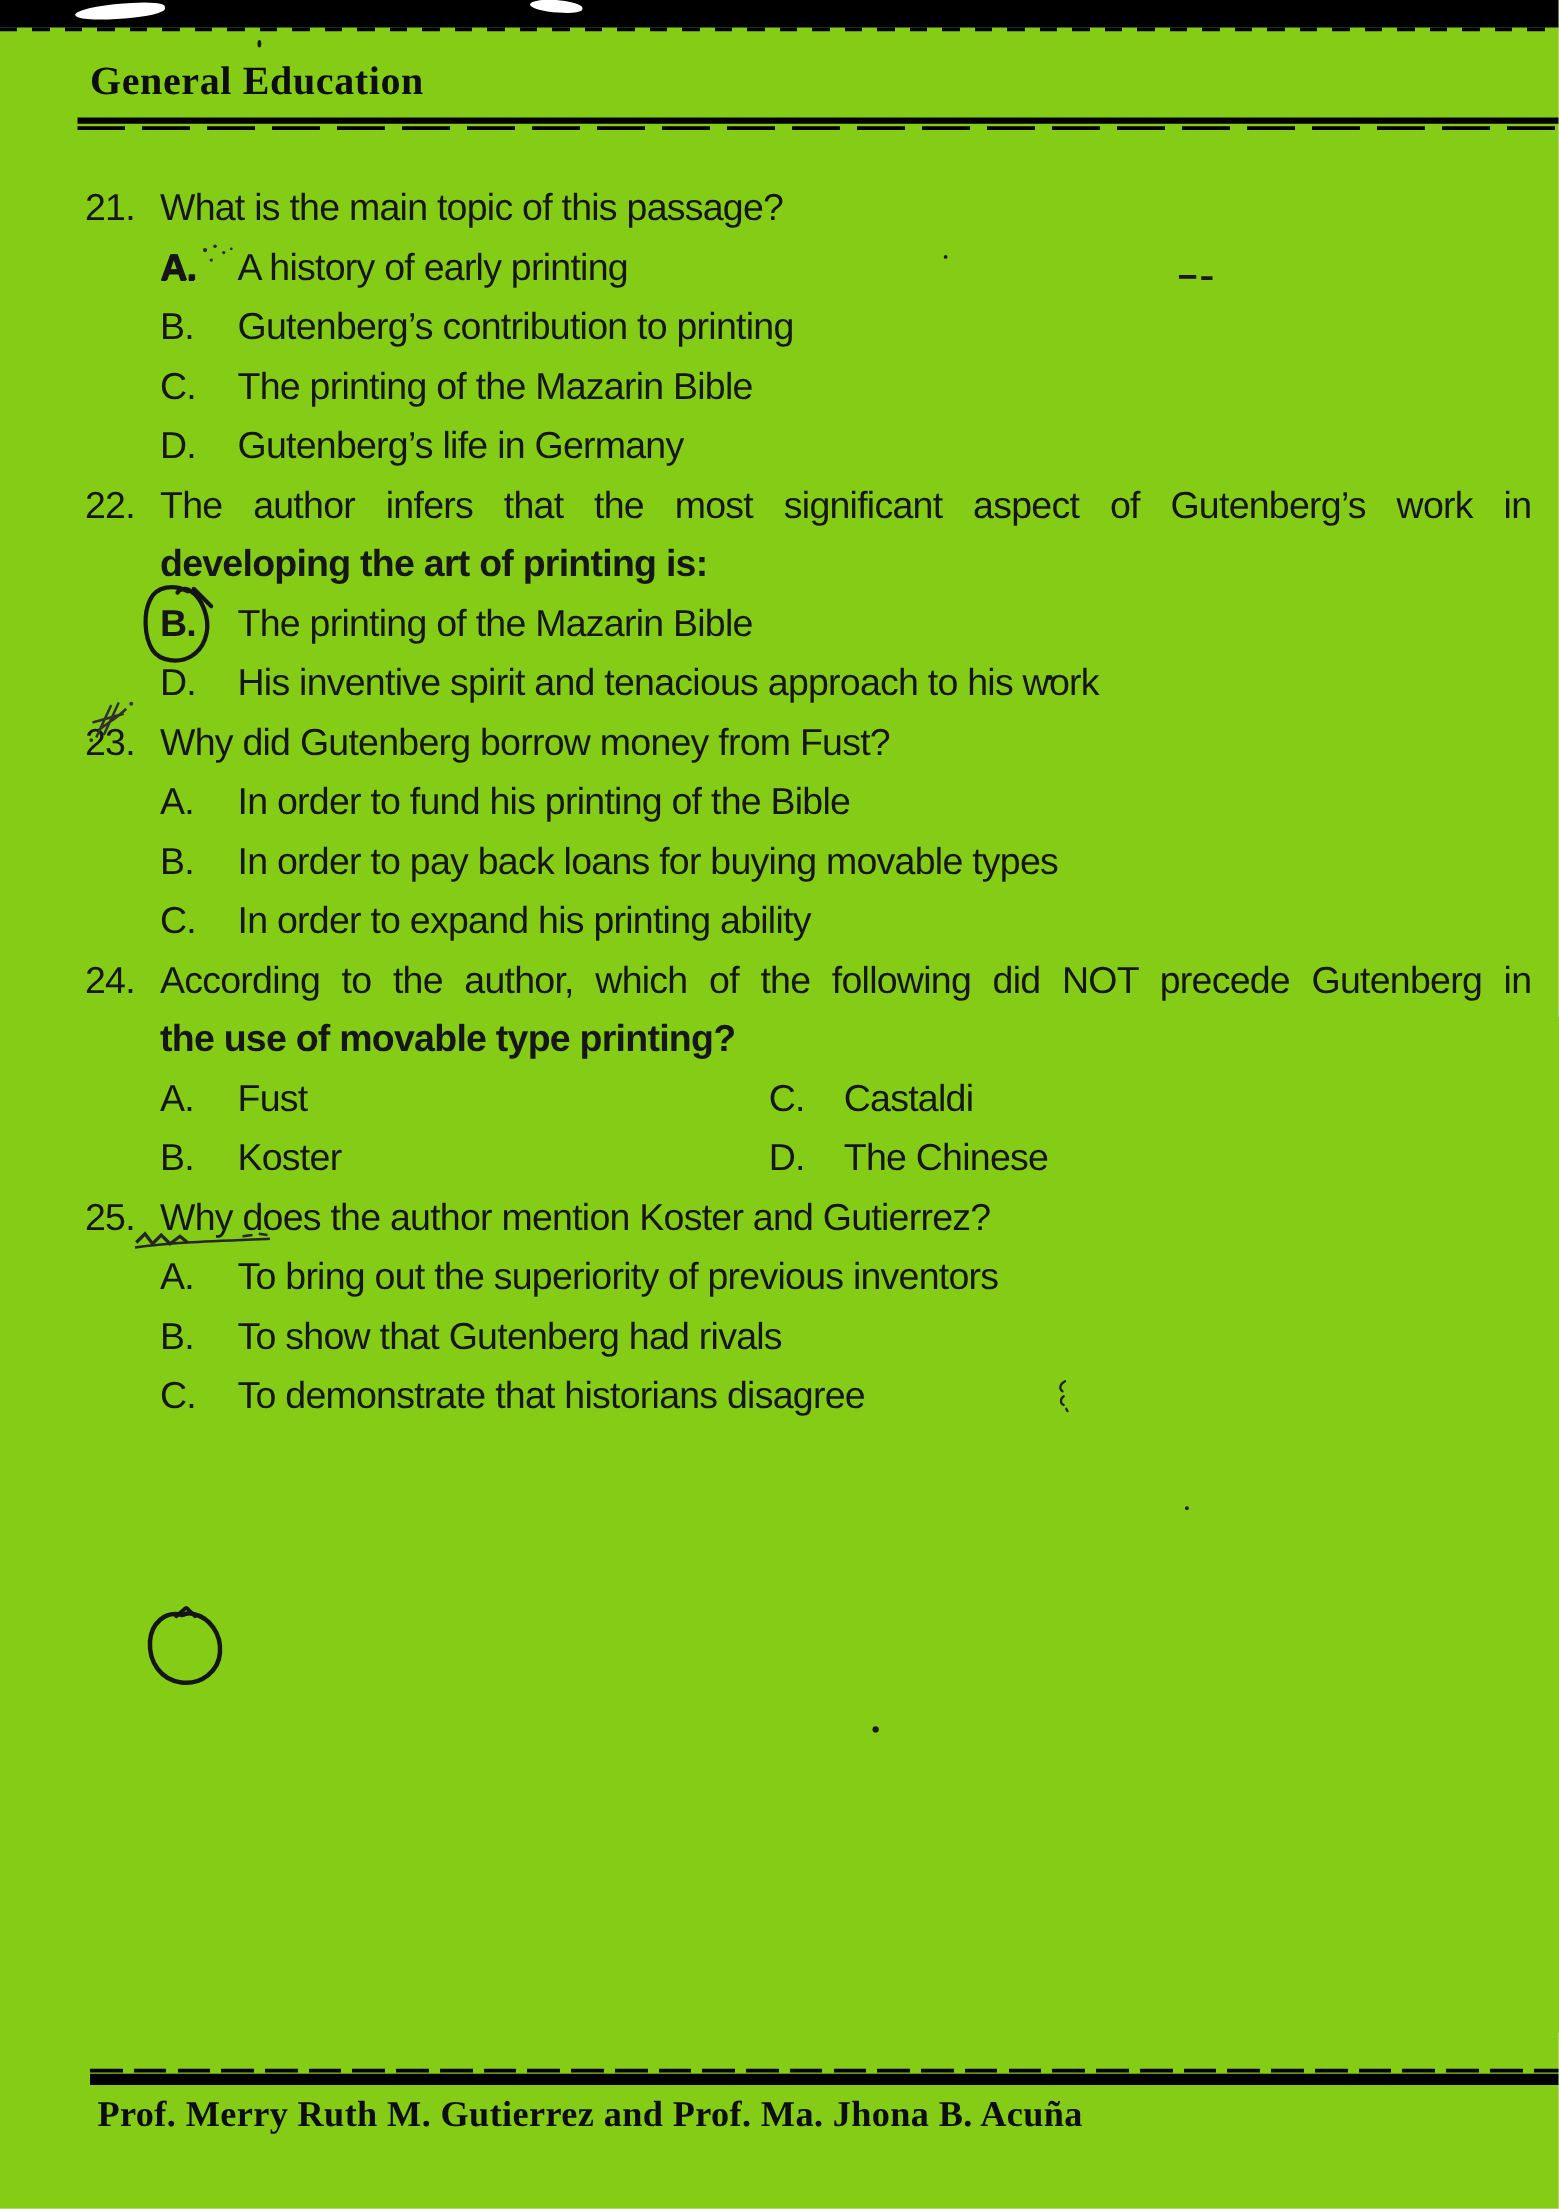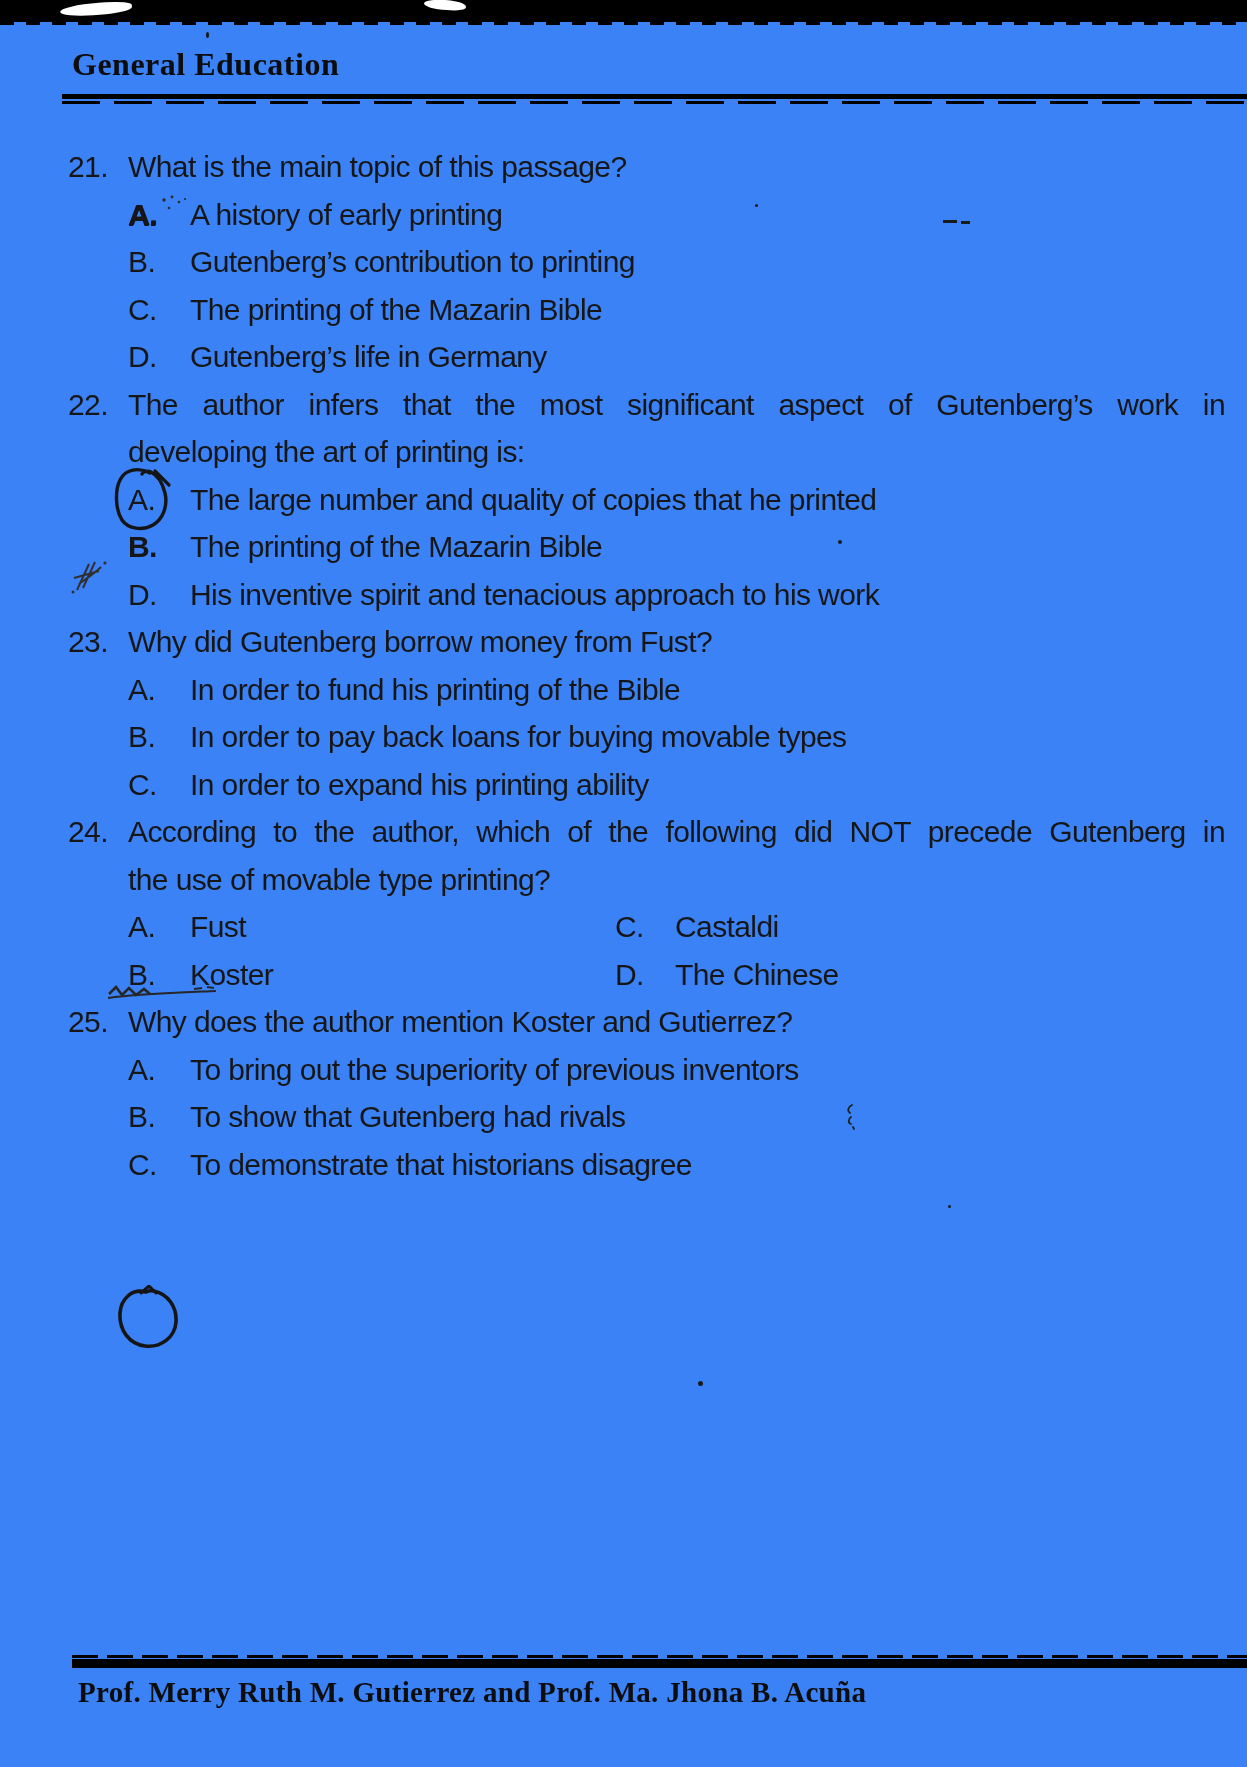--- a/index.html
+++ b/index.html
@@ -1,16 +1,16 @@
 <!DOCTYPE html>
 <html><head>
 <meta charset="utf-8">
 <style>
   html,body{margin:0;padding:0;background:#e8e8e8;}
-  .page{position:relative;width:1247px;height:1767px;background:#3b82f6;overflow:hidden;
+  .page{position:relative;width:1247px;height:1767px;background:#84cc16;overflow:hidden;
         font-family:"Liberation Sans", sans-serif;color:#161616;}
 
   
   .topbar{position:absolute;left:0;top:0;width:100%;height:22px;background:#000;}
   .topbar .blob1{position:absolute;left:60px;top:3px;width:72px;height:12px;background:#fff;
                  border-radius:60% 40% 50% 50%;transform:rotate(-4deg);}
   .topbar .blob2{position:absolute;left:424px;top:0px;width:42px;height:10px;background:#fff;
                  border-radius:50% 60% 40% 60%;transform:rotate(3deg);}
   .topbar-fray{position:absolute;left:0;top:22px;width:100%;height:3px;
                background:repeating-linear-gradient(90deg,#000 0 14px,transparent 14px 26px);}
@@ -23,21 +23,21 @@
   .header-rule .thick{height:5px;background:#000;}
   .header-rule .broken{height:3px;margin-top:2px;
         background:repeating-linear-gradient(90deg,#000 0 38px,transparent 38px 52px);}
 
   
   .content{position:absolute;left:68px;top:143px;width:1157px;}
   .line{position:relative;height:47.5px;line-height:47.5px;font-size:30px;
         letter-spacing:-0.6px;white-space:nowrap;}
   .jline{white-space:normal;text-align:justify;text-align-last:justify;}
   .qnum{display:inline-block;width:60px;}
-  .cont{padding-left:60px;}
+  .cont{padding-left:60px;font-weight:bold;}
   .opt{padding-left:60px;}
   .letter{display:inline-block;width:62px;}
   .boldletter{font-weight:bold;}
   .smudged{font-weight:bold;text-shadow:0.7px 0 0 #161616,0 0.6px 0 #161616;}
   .col2{position:absolute;left:547px;top:0;}
   .col2 .letter{width:60px;}
 
   
   .footer-rule{position:absolute;left:72px;right:0;top:1655px;}
   .footer-rule .dotted{height:3px;
@@ -92,23 +92,20 @@
       <span class="letter">C.</span><span>The printing of the Mazarin Bible</span>
     </div>
     <div class="line opt">
       <span class="letter">D.</span><span>Gutenberg’s life in Germany</span>
     </div>
 
     <div class="line jline">
       <span class="qnum">22.</span><span>The author infers that the most significant aspect of Gutenberg’s work in</span>
     </div>
     <div class="line cont">developing the art of printing is:</div>
-    <div class="line opt">
-      <span class="letter">A.</span><span>The large number and quality of copies that he printed</span>
-    </div>
     <div class="line opt">
       <span class="letter boldletter">B.</span><span>The printing of the Mazarin Bible</span>
     </div>
     <div class="line opt">
       <span class="letter">D.</span><span>His inventive spirit and tenacious approach to his work</span>
     </div>
 
     <div class="line">
       <span class="qnum">23.</span><span>Why did Gutenberg borrow money from Fust?</span>
     </div>

